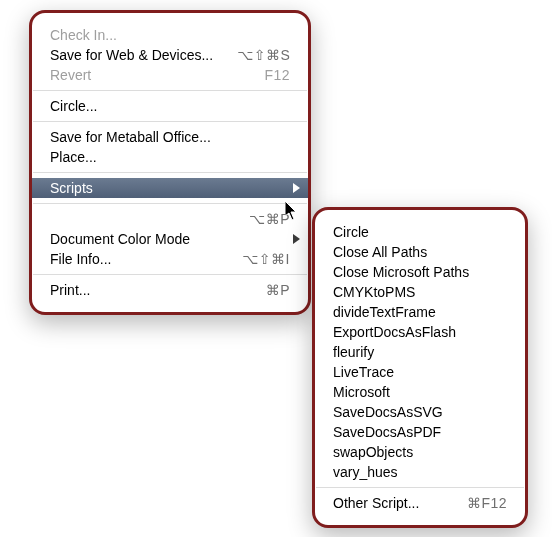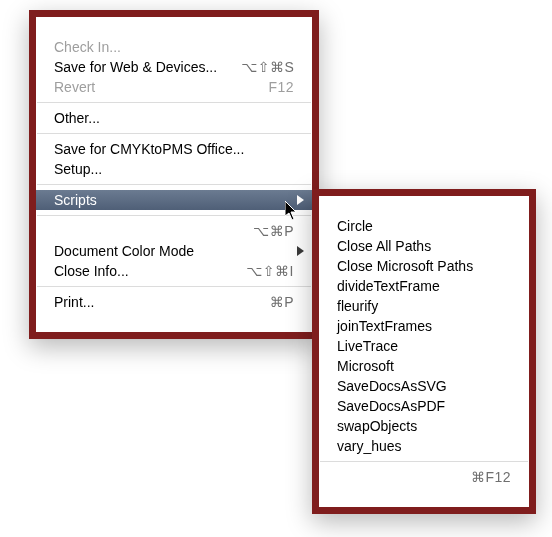--- a/index.html
+++ b/index.html
@@ -10,24 +10,24 @@
     background: #ffffff;
     font-family: "Lucida Grande", "Helvetica Neue", Arial, sans-serif;
     font-size: 14px;
     color: #000;
     overflow: hidden;
   }
 
   .menu {
     position: absolute;
     background: #ffffff;
-    border: 7px solid #7f1d1d;
-    border-radius: 0;
+    border: 3px solid #7f1d1d;
+    border-radius: 16px;
     box-shadow: 0 8px 24px rgba(0,0,0,0.28);
-    padding: 20px 0;
+    padding: 12px 0;
   }
 
   .menu-item {
     display: flex;
     align-items: center;
     height: 20px;
     padding: 0 18px;
     cursor: default;
     white-space: nowrap;
     position: relative;
@@ -73,21 +73,21 @@
   }
 
   
   #main-menu {
     left: 29px;
     top: 10px;
     width: 276px;
   }
   #scripts-submenu {
     left: 312px;
-    top: 189px;
+    top: 207px;
     width: 210px;
   }
 
   
   .cursor {
     position: absolute;
     left: 285px;
     top: 201px;
     pointer-events: none;
   }
@@ -109,31 +109,31 @@
 
   <div class="menu-item disabled">
     <span class="label">Revert</span>
     <span class="spacer"></span>
     <span class="shortcut">F12</span>
   </div>
 
   <div class="separator"></div>
 
   <div class="menu-item">
-    <span class="label">Other...</span>
-  </div>
-
-  <div class="separator"></div>
-
-  <div class="menu-item">
-    <span class="label">Save for CMYKtoPMS Office...</span>
-  </div>
-
-  <div class="menu-item">
-    <span class="label">Setup...</span>
+    <span class="label">Circle...</span>
+  </div>
+
+  <div class="separator"></div>
+
+  <div class="menu-item">
+    <span class="label">Save for Metaball Office...</span>
+  </div>
+
+  <div class="menu-item">
+    <span class="label">Place...</span>
   </div>
 
   <div class="separator"></div>
 
   <div class="menu-item highlight">
     <span class="label">Scripts</span>
     <span class="spacer"></span>
     <span class="submenu-arrow">
       <svg width="7" height="10" viewBox="0 0 7 10">
           <path d="M0 0 L7 5 L0 10 Z" fill="#ffffff"></path>
@@ -152,21 +152,21 @@
     <span class="label">Document Color Mode</span>
     <span class="spacer"></span>
     <span class="submenu-arrow">
       <svg width="7" height="10" viewBox="0 0 7 10">
           <path d="M0 0 L7 5 L0 10 Z" fill="#3a3a3a"></path>
         </svg>
     </span>
   </div>
 
   <div class="menu-item">
-    <span class="label">Close Info...</span>
+    <span class="label">File Info...</span>
     <span class="spacer"></span>
     <span class="shortcut">⌥⇧⌘I</span>
   </div>
 
   <div class="separator"></div>
 
   <div class="menu-item">
     <span class="label">Print...</span>
     <span class="spacer"></span>
     <span class="shortcut">⌘P</span>
@@ -179,48 +179,52 @@
   <div class="menu-item">
       <span class="label">Circle</span>
     </div>
     <div class="menu-item">
       <span class="label">Close All Paths</span>
     </div>
     <div class="menu-item">
       <span class="label">Close Microsoft Paths</span>
     </div>
     <div class="menu-item">
+      <span class="label">CMYKtoPMS</span>
+    </div>
+    <div class="menu-item">
       <span class="label">divideTextFrame</span>
     </div>
     <div class="menu-item">
+      <span class="label">ExportDocsAsFlash</span>
+    </div>
+    <div class="menu-item">
       <span class="label">fleurify</span>
     </div>
     <div class="menu-item">
-      <span class="label">joinTextFrames</span>
-    </div>
-    <div class="menu-item">
       <span class="label">LiveTrace</span>
     </div>
     <div class="menu-item">
       <span class="label">Microsoft</span>
     </div>
     <div class="menu-item">
       <span class="label">SaveDocsAsSVG</span>
     </div>
     <div class="menu-item">
       <span class="label">SaveDocsAsPDF</span>
     </div>
     <div class="menu-item">
       <span class="label">swapObjects</span>
     </div>
     <div class="menu-item">
       <span class="label">vary_hues</span>
     </div>
   <div class="separator"></div>
   <div class="menu-item">
+    <span class="label">Other Script...</span>
     <span class="spacer"></span>
     <span class="shortcut">⌘F12</span>
   </div>
 </div>
 
 <div class="cursor">
   <svg width="14" height="20" viewBox="0 0 14 20">
     <path d="M0 0 L0 15 L4 12 L7 19 L9 18 L6 11 L11 11 Z" fill="#000" stroke="#fff" stroke-width="1"></path>
   </svg>
 </div>

